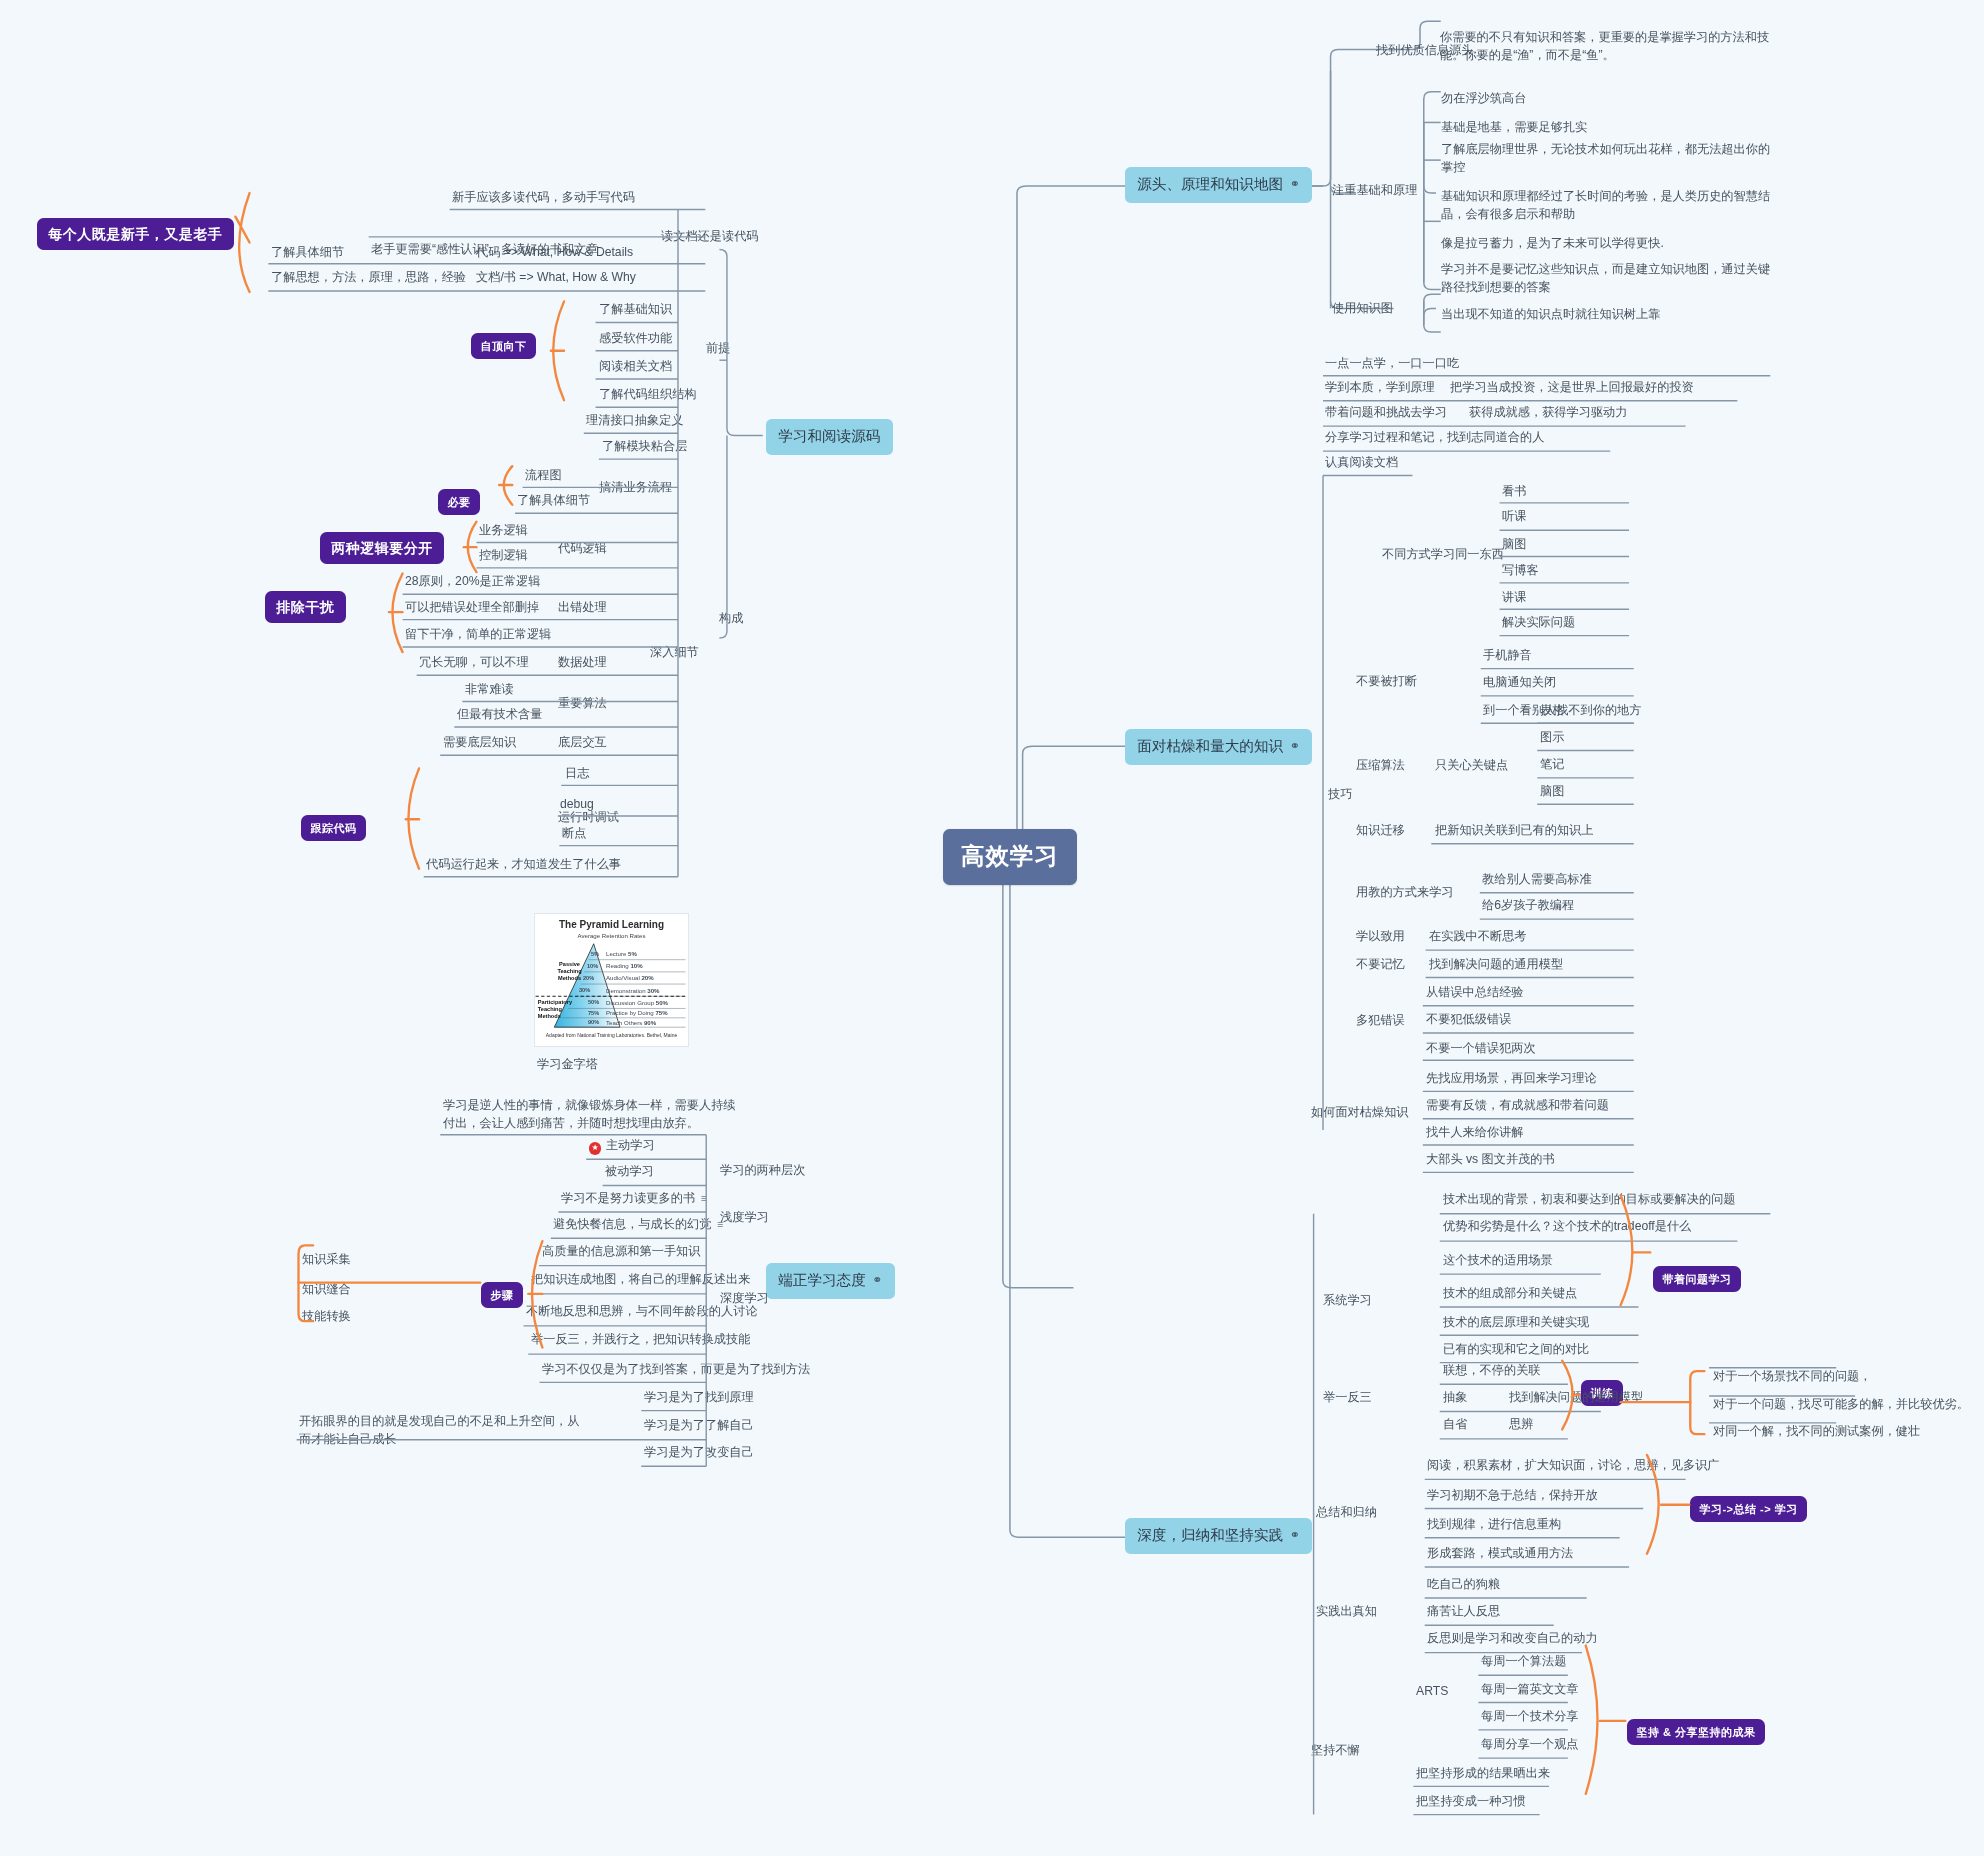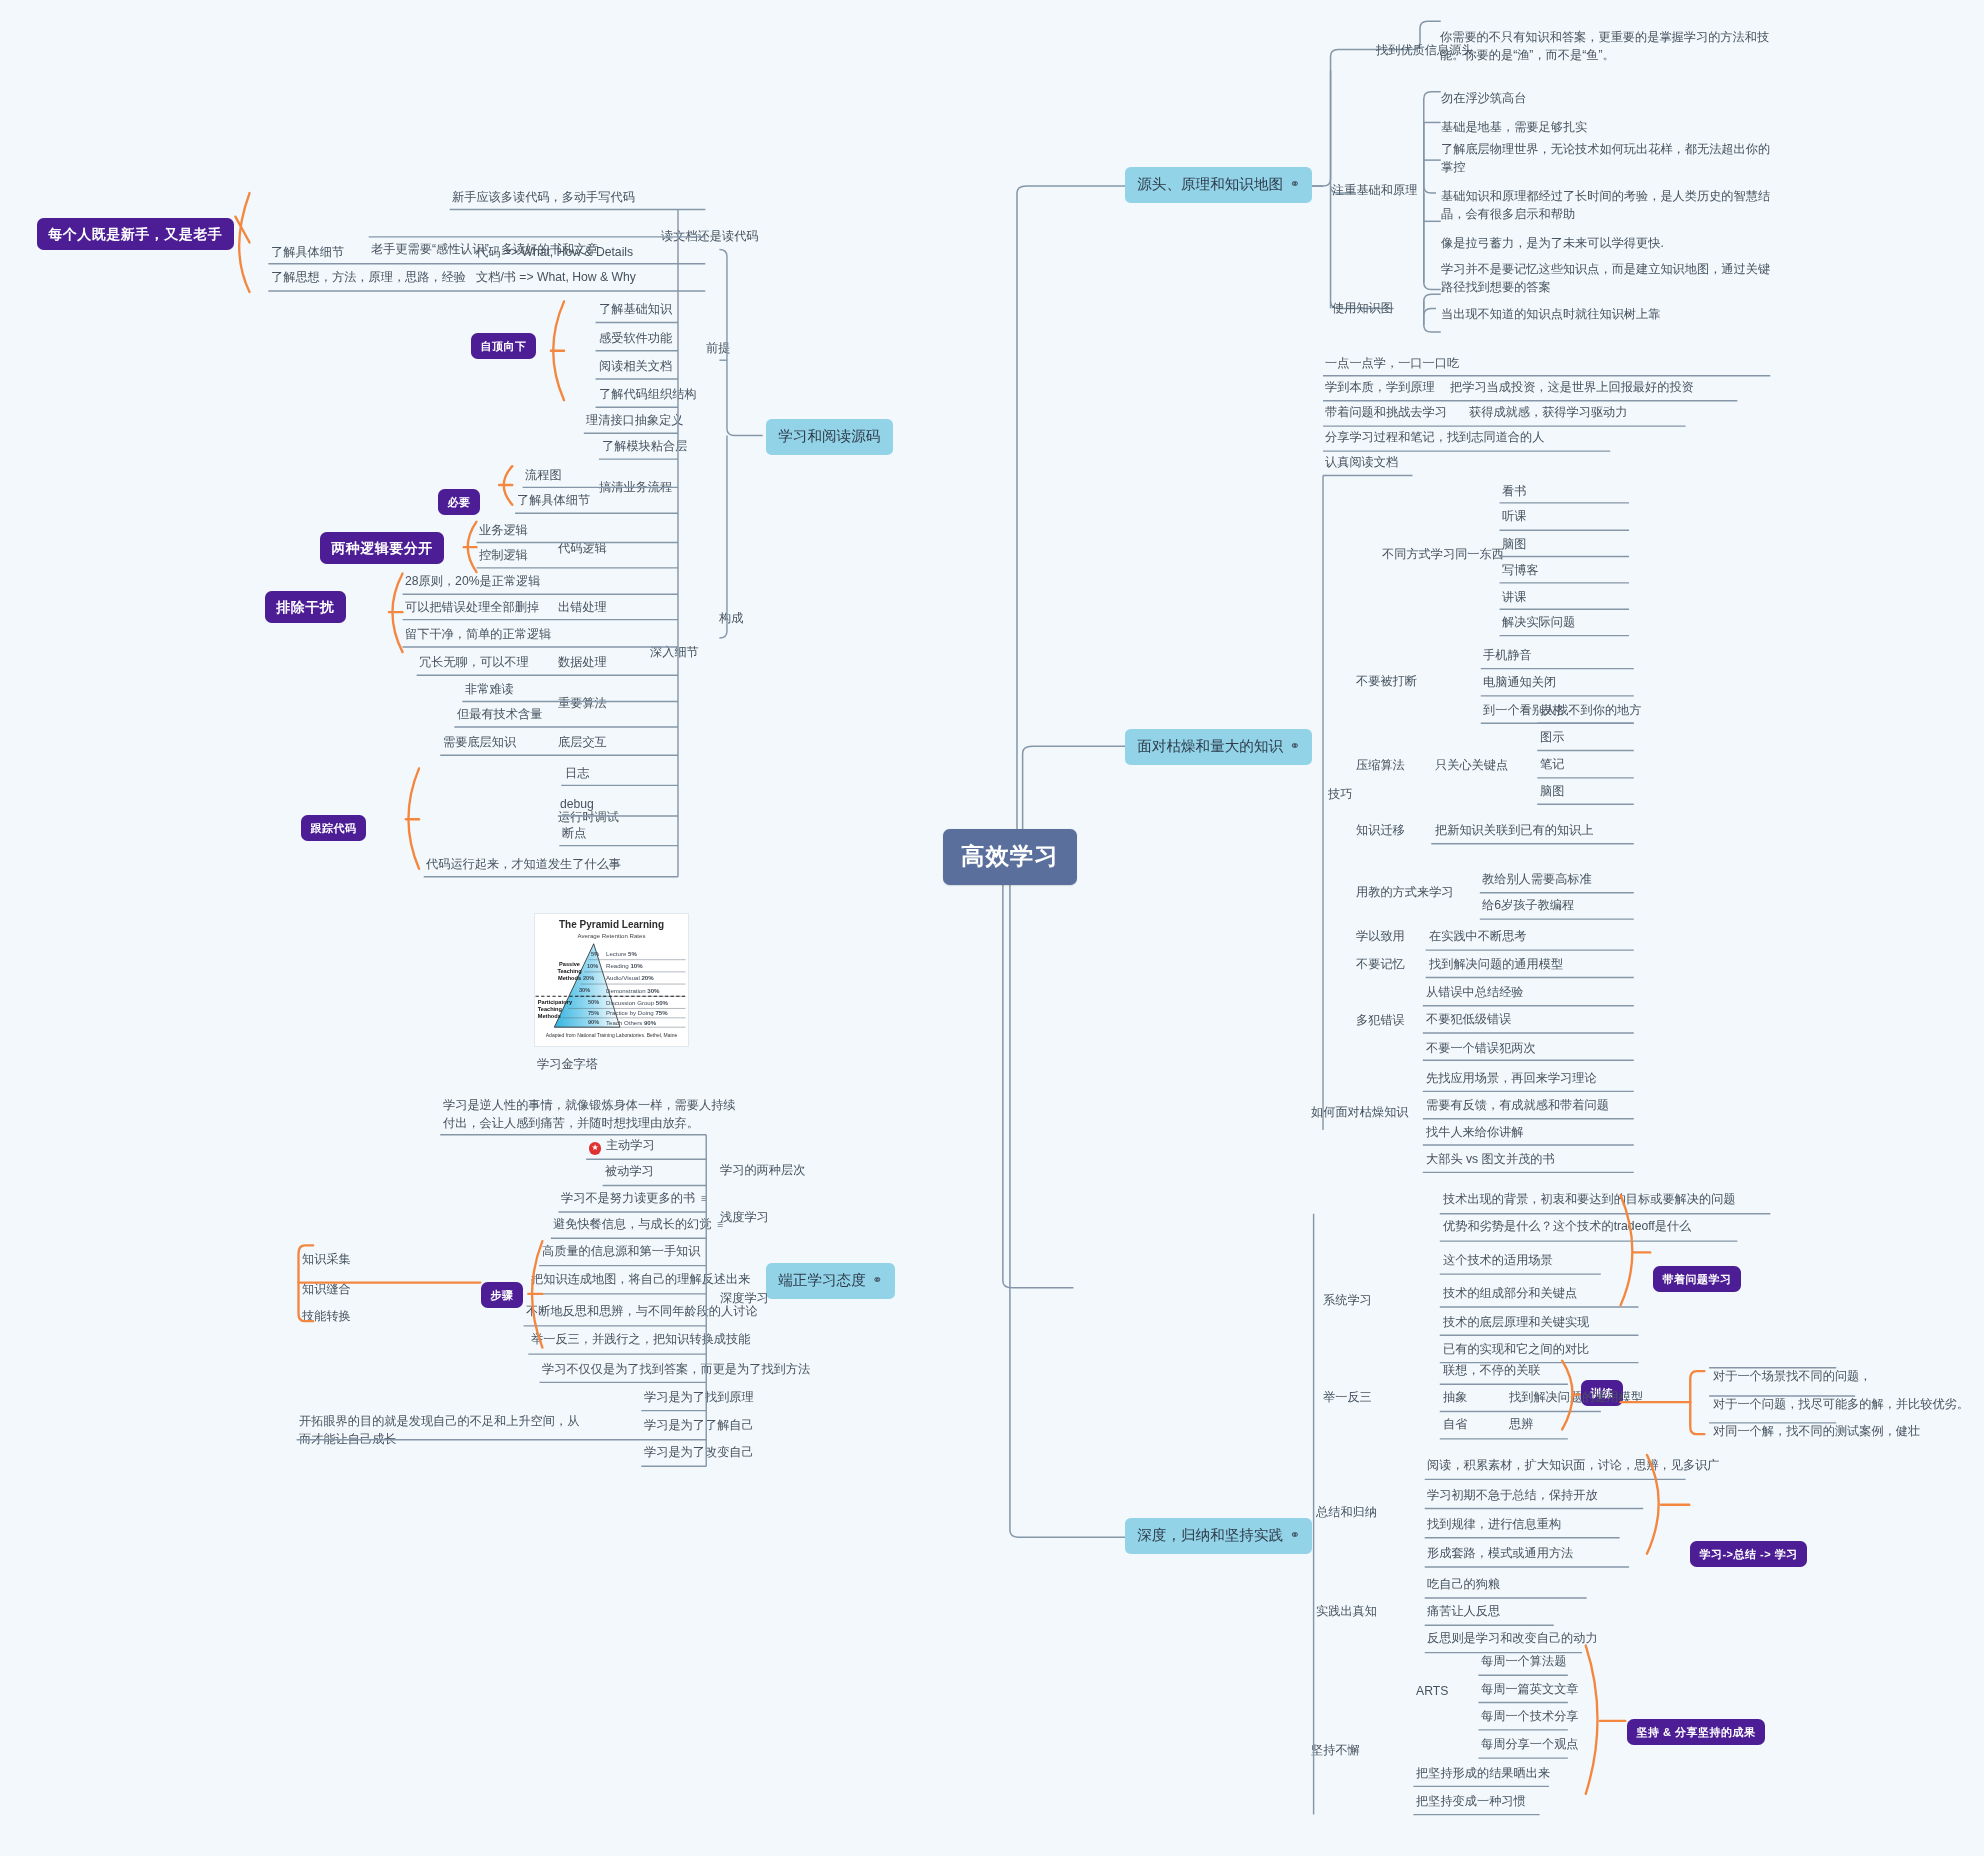--- a/index.html
+++ b/index.html
@@ -324,21 +324,21 @@
 <div class="node plain" style="left:1443px;top:1362px;">联想，不停的关联</div>
 <div class="node plain" style="left:1443px;top:1389px;">抽象</div>
 <div class="node plain" style="left:1509px;top:1389px;">找到解决问题的通用模型</div>
 <div class="node plain" style="left:1443px;top:1416px;">自省</div>
 <div class="node plain" style="left:1509px;top:1416px;">思辨</div>
 <div class="node plain" style="left:1713px;top:1368px;">对于一个场景找不同的问题，</div>
 <div class="node plain" style="left:1713px;top:1396px;">对于一个问题，找尽可能多的解，并比较优劣。</div>
 <div class="node plain" style="left:1713px;top:1423px;">对同一个解，找不同的测试案例，健壮</div>
 
 <div class="node plain" style="left:1316px;top:1504px;">总结和归纳</div>
-<div class="node orange small" style="left:1690px;top:1496px;margin-top:45px;">学习-&gt;总结 -&gt; 学习</div>
+<div class="node orange small" style="left:1690px;top:1496px;">学习-&gt;总结 -&gt; 学习</div>
 <div class="node plain" style="left:1427px;top:1457px;">阅读，积累素材，扩大知识面，讨论，思辨，见多识广</div>
 <div class="node plain" style="left:1427px;top:1487px;">学习初期不急于总结，保持开放</div>
 <div class="node plain" style="left:1427px;top:1516px;">找到规律，进行信息重构</div>
 <div class="node plain" style="left:1427px;top:1545px;">形成套路，模式或通用方法</div>
 
 <div class="node plain" style="left:1316px;top:1603px;">实践出真知</div>
 <div class="node plain" style="left:1427px;top:1576px;">吃自己的狗粮</div>
 <div class="node plain" style="left:1427px;top:1603px;">痛苦让人反思</div>
 <div class="node plain" style="left:1427px;top:1630px;">反思则是学习和改变自己的动力</div>
 

